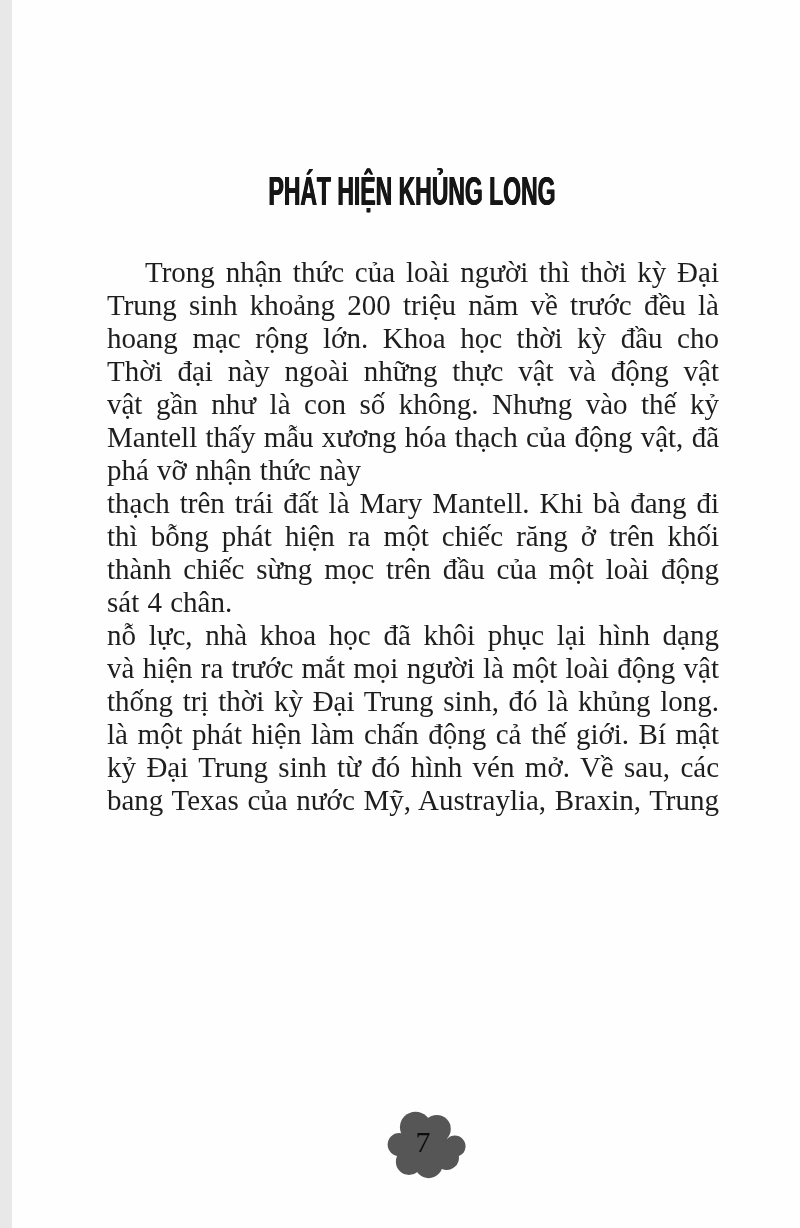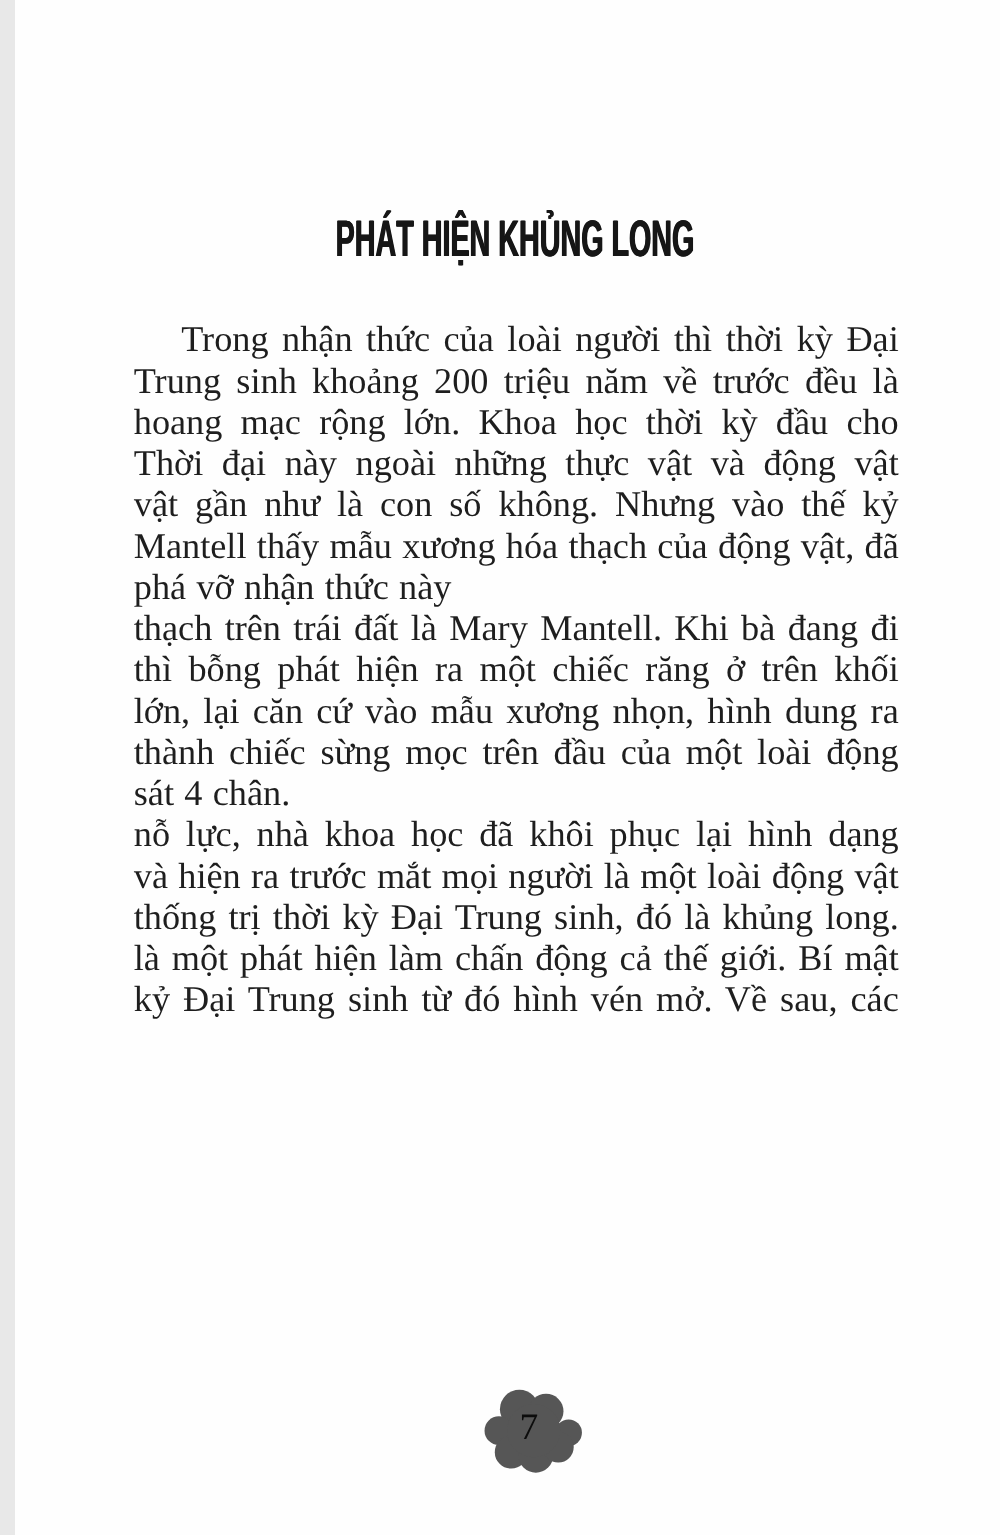--- a/index.html
+++ b/index.html
@@ -87,31 +87,31 @@
       <div class="line">hoang mạc rộng lớn. Khoa học thời kỳ đầu cho rằng:</div>
       <div class="line">Thời đại này ngoài những thực vật và động vật thủy</div>
       <div class="line">vật gần như là con số không. Nhưng vào thế kỷ XIX,</div>
       <div class="line">Mantell thấy mẫu xương hóa thạch của động vật, đã</div>
       <div class="line para-end">phá vỡ nhận thức này</div>
     </div>
 
     <div class="paragraph">
       <div class="line">thạch trên trái đất là Mary Mantell. Khi bà đang đi dạo</div>
       <div class="line">thì bỗng phát hiện ra một chiếc răng ở trên khối nham</div>
-      <div class="line">lớn, lại căn cứ vào mẫu xương nhọn, hình dung ra</div>
       <div class="line">thành chiếc sừng mọc trên đầu của một loài động vật bò</div>
       <div class="line para-end">sát 4 chân.</div>
     </div>
 
     <div class="paragraph">
       <div class="line">nỗ lực, nhà khoa học đã khôi phục lại hình dạng của nó</div>
       <div class="line">và hiện ra trước mắt mọi người là một loài động vật</div>
       <div class="line">thống trị thời kỳ Đại Trung sinh, đó là khủng long. Đây</div>
       <div class="line">là một phát hiện làm chấn động cả thế giới. Bí mật về</div>
       <div class="line">kỷ Đại Trung sinh từ đó hình vén mở. Về sau, các nhà</div>
+      <div class="line">bang Texas của nước Mỹ, Austraylia, Braxin, Trung</div>
     </div>
 
   </div>
 
   <div class="ornament">
     <svg viewBox="0 0 100 90" aria-hidden="true">
       <g fill="#565656">
         <circle cx="36" cy="21" r="19"></circle>
         <circle cx="62" cy="23" r="17"></circle>
         <circle cx="16" cy="42" r="14"></circle>

